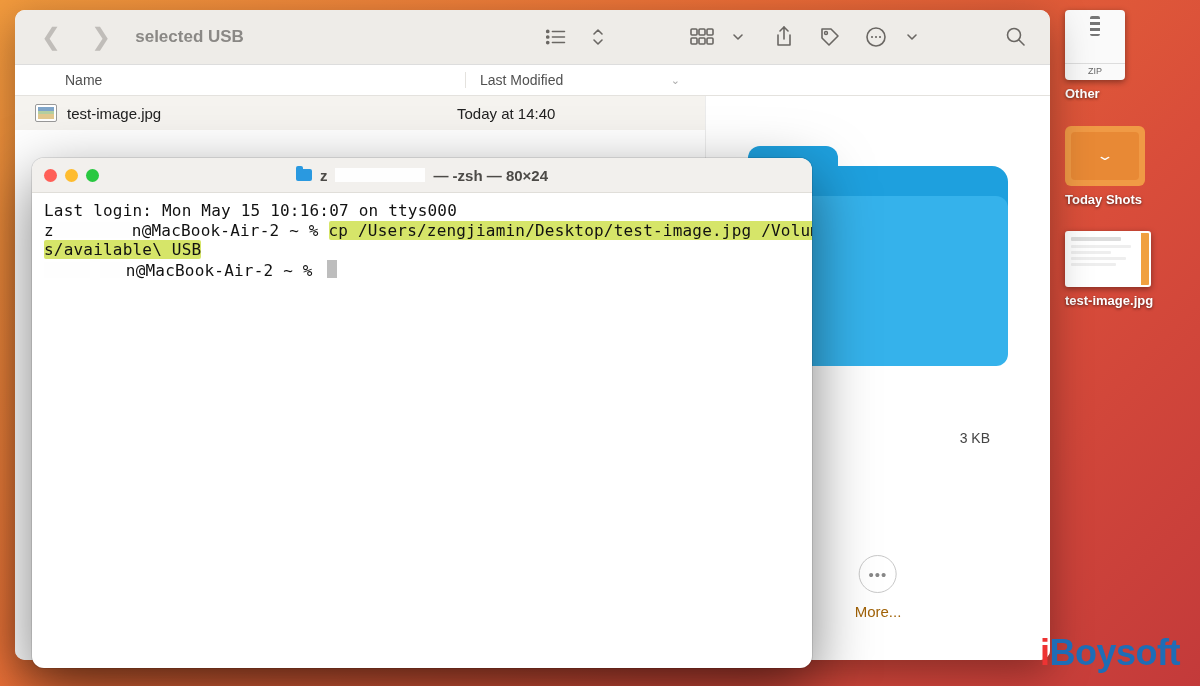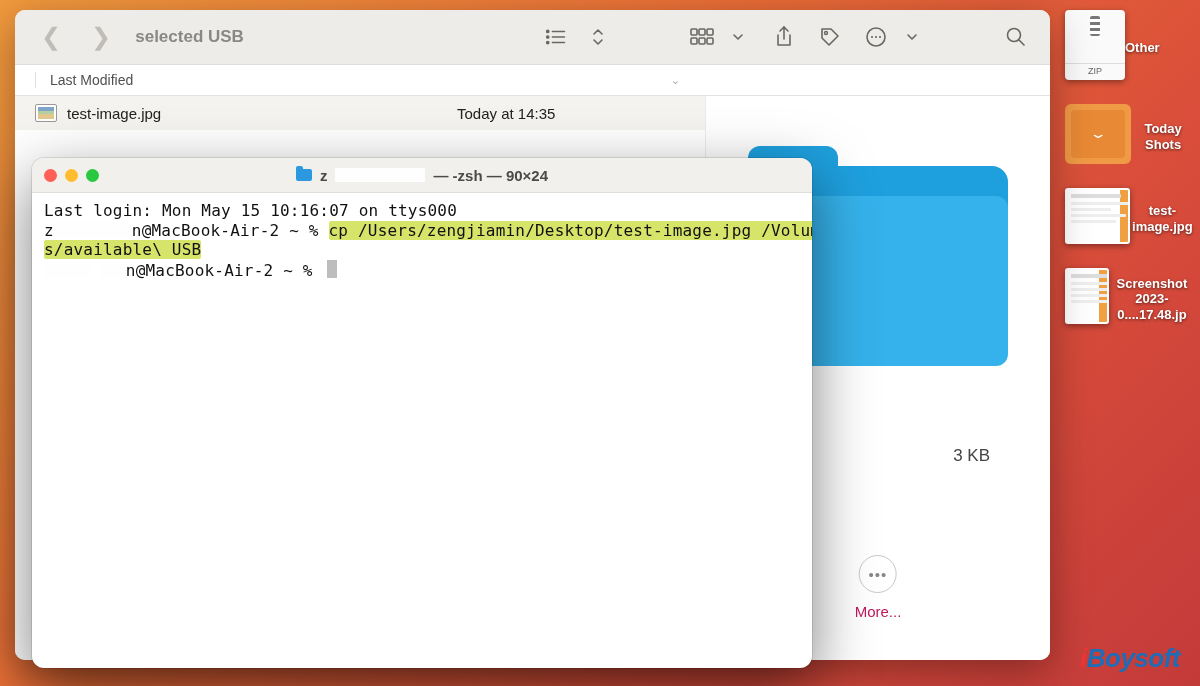--- a/index.html
+++ b/index.html
@@ -21,22 +21,22 @@
     width: 140px;
     height: 686px;
     display: flex;
     flex-direction: column;
     align-items: center;
     padding-top: 10px;
     gap: 24px;
   }
   .desktop-item {
     display: flex;
-    flex-direction: row;
-    align-items: center;
+    flex-direction: column;
+    align-items: flex-start;
     width: 130px;
     cursor: pointer;
   }
   .desktop-label {
     margin-top: 6px;
     font-size: 13px;
     font-weight: 600;
     color: #fff;
     text-shadow: 0 1px 3px rgba(0,0,0,0.6);
     text-align: center;
@@ -228,37 +228,37 @@
   }
   .big-folder .body {
     position:absolute; inset:0; background:#1ea0de; border-radius:16px;
   }
   .big-folder .front {
     position:absolute; left:0; right:0; bottom:0; top:30px;
     background:#35b2eb; border-radius:12px;
   }
   .kb-label {
     align-self:flex-end;
-    margin-top: 80px;
+    margin-top: 64px;
     color:#444;
-    font-size:17px;
+    font-size:14px;
     padding-right:40px;
   }
   .more-pill {
     position:absolute; bottom:40px; left:50%; transform:translateX(-50%);
     display:flex; flex-direction:column; align-items:center; gap:10px;
     color:#888;
   }
   .more-pill .dots {
     width:36px; height:36px; border:1.5px solid #c8c8c8; border-radius:50%;
     display:flex; align-items:center; justify-content:center;
     letter-spacing:1px;
     font-size:15px;
   }
-  .more-pill span { font-size:15px; color:#be185d;}
+  .more-pill span { font-size:15px; color:#a16207;}
 
   
   .terminal {
     position: absolute;
     left: 32px;
     top: 158px;
     width: 780px;
     height: 510px;
     background: #fff;
     border-radius: 12px;
@@ -313,23 +313,22 @@
   .term-body .redact-s { display:inline-block; background:#fefefe; vertical-align:-2px;}
   .cursor {
     display:inline-block; width:10px; height:18px; background:#bdbdbd; vertical-align:-2px; margin-left:4px;
   }
 
   
   .watermark {
     position: absolute;
     right: 20px;
     bottom: 12px;
-    font-size: 26px;
+    font-size: 36px;
     font-weight: 800;
-    font-style: italic;
     color: #1e6db6;
     letter-spacing: -0.5px;
     z-index: 50;
   }
   .watermark .dot-i { color:#e33; position:relative;}
 </style>
 </head>
 <body>
 
 <div class="desktop">
@@ -349,31 +348,20 @@
   <div class="desktop-item">
     <div class="thumb">
       <div class="stripe-r"></div>
         <div class="bar1"></div>
         <div class="bar2"></div>
         <div class="bar3"></div>
         <div class="bar4"></div>
         <div class="bar5"></div>
     </div>
     <div class="desktop-label">test-image.jpg</div>
-  </div>
-  <div class="desktop-item">
-    <div class="thumb">
-      <div class="stripe-r"></div>
-        <div class="bar1"></div>
-        <div class="bar2"></div>
-        <div class="bar3"></div>
-        <div class="bar4"></div>
-        <div class="bar5"></div>
-    </div>
-    <div class="desktop-label">Screenshot 2023-0....17.48.jp</div>
   </div>
 </div>
 
 <div class="finder">
   <div class="finder-toolbar">
     <span class="nav-arrow">❮</span>
     <span class="nav-arrow">❯</span>
     <span class="finder-title">selected USB</span>
 
     <span class="tool-icon">
@@ -445,32 +433,33 @@
     <span style="width:40px;"></span>
     <span class="tool-icon">
       <svg width="22" height="22" viewBox="0 0 22 22">
           <circle cx="9" cy="9" r="6.5" fill="none" stroke="#6a6763" stroke-width="1.6"></circle>
           <line x1="14" y1="14" x2="19" y2="19" stroke="#6a6763" stroke-width="1.6" stroke-linecap="round"></line>
         </svg>
     </span>
   </div>
 
   <div class="finder-columns">
+    <div class="col-name">Name</div>
     <div class="col-date">
       <span>Last Modified</span>
       <span class="chev">⌄</span>
     </div>
   </div>
 
   <div class="finder-body">
     <div class="finder-list">
       <div class="row">
         <span class="file-icon"></span>
         <span class="row-name">test-image.jpg</span>
-        <span class="row-date">Today at 14:35</span>
+        <span class="row-date">Today at 14:40</span>
       </div>
       <div class="status-bar">1 of 20 selected, 20.59 GB available</div>
     </div>
     <div class="finder-preview">
       <div class="big-folder">
         <div class="tab"></div>
           <div class="body"></div>
           <div class="front"></div>
       </div>
       <div class="kb-label">3 KB</div>
@@ -486,21 +475,21 @@
   <div class="term-titlebar">
     <div class="traffic">
       <div class="dot red"></div>
       <div class="dot yel"></div>
       <div class="dot grn"></div>
     </div>
     <div class="term-title">
       <span class="fld"></span>
       <span>z</span>
         <span class="redact"></span>
-      <span>— -zsh — 90×24</span>
+      <span>— -zsh — 80×24</span>
     </div>
   </div>
   <div class="term-body"><span>Last login: Mon May 15 10:16:07 on ttys000</span>
 <span><span>z</span><span class="redact-s" style="width:78px; height:16px;"></span><span>n@MacBook-Air-2 ~ % </span><span class="hl">cp /Users/zengjiamin/Desktop/test-image.jpg /Volume</span></span>
 <span class="hl">s/available\ USB</span>
 <span><span class="redact-s" style="width:46px; height:16px;"></span> <span class="redact-s" style="width:26px; height:16px;"></span><span>n@MacBook-Air-2 ~ % </span><span class="cursor"></span></span></div>
 </div>
 
 <div class="watermark"><span class="dot-i">i</span>Boysoft</div>
 

